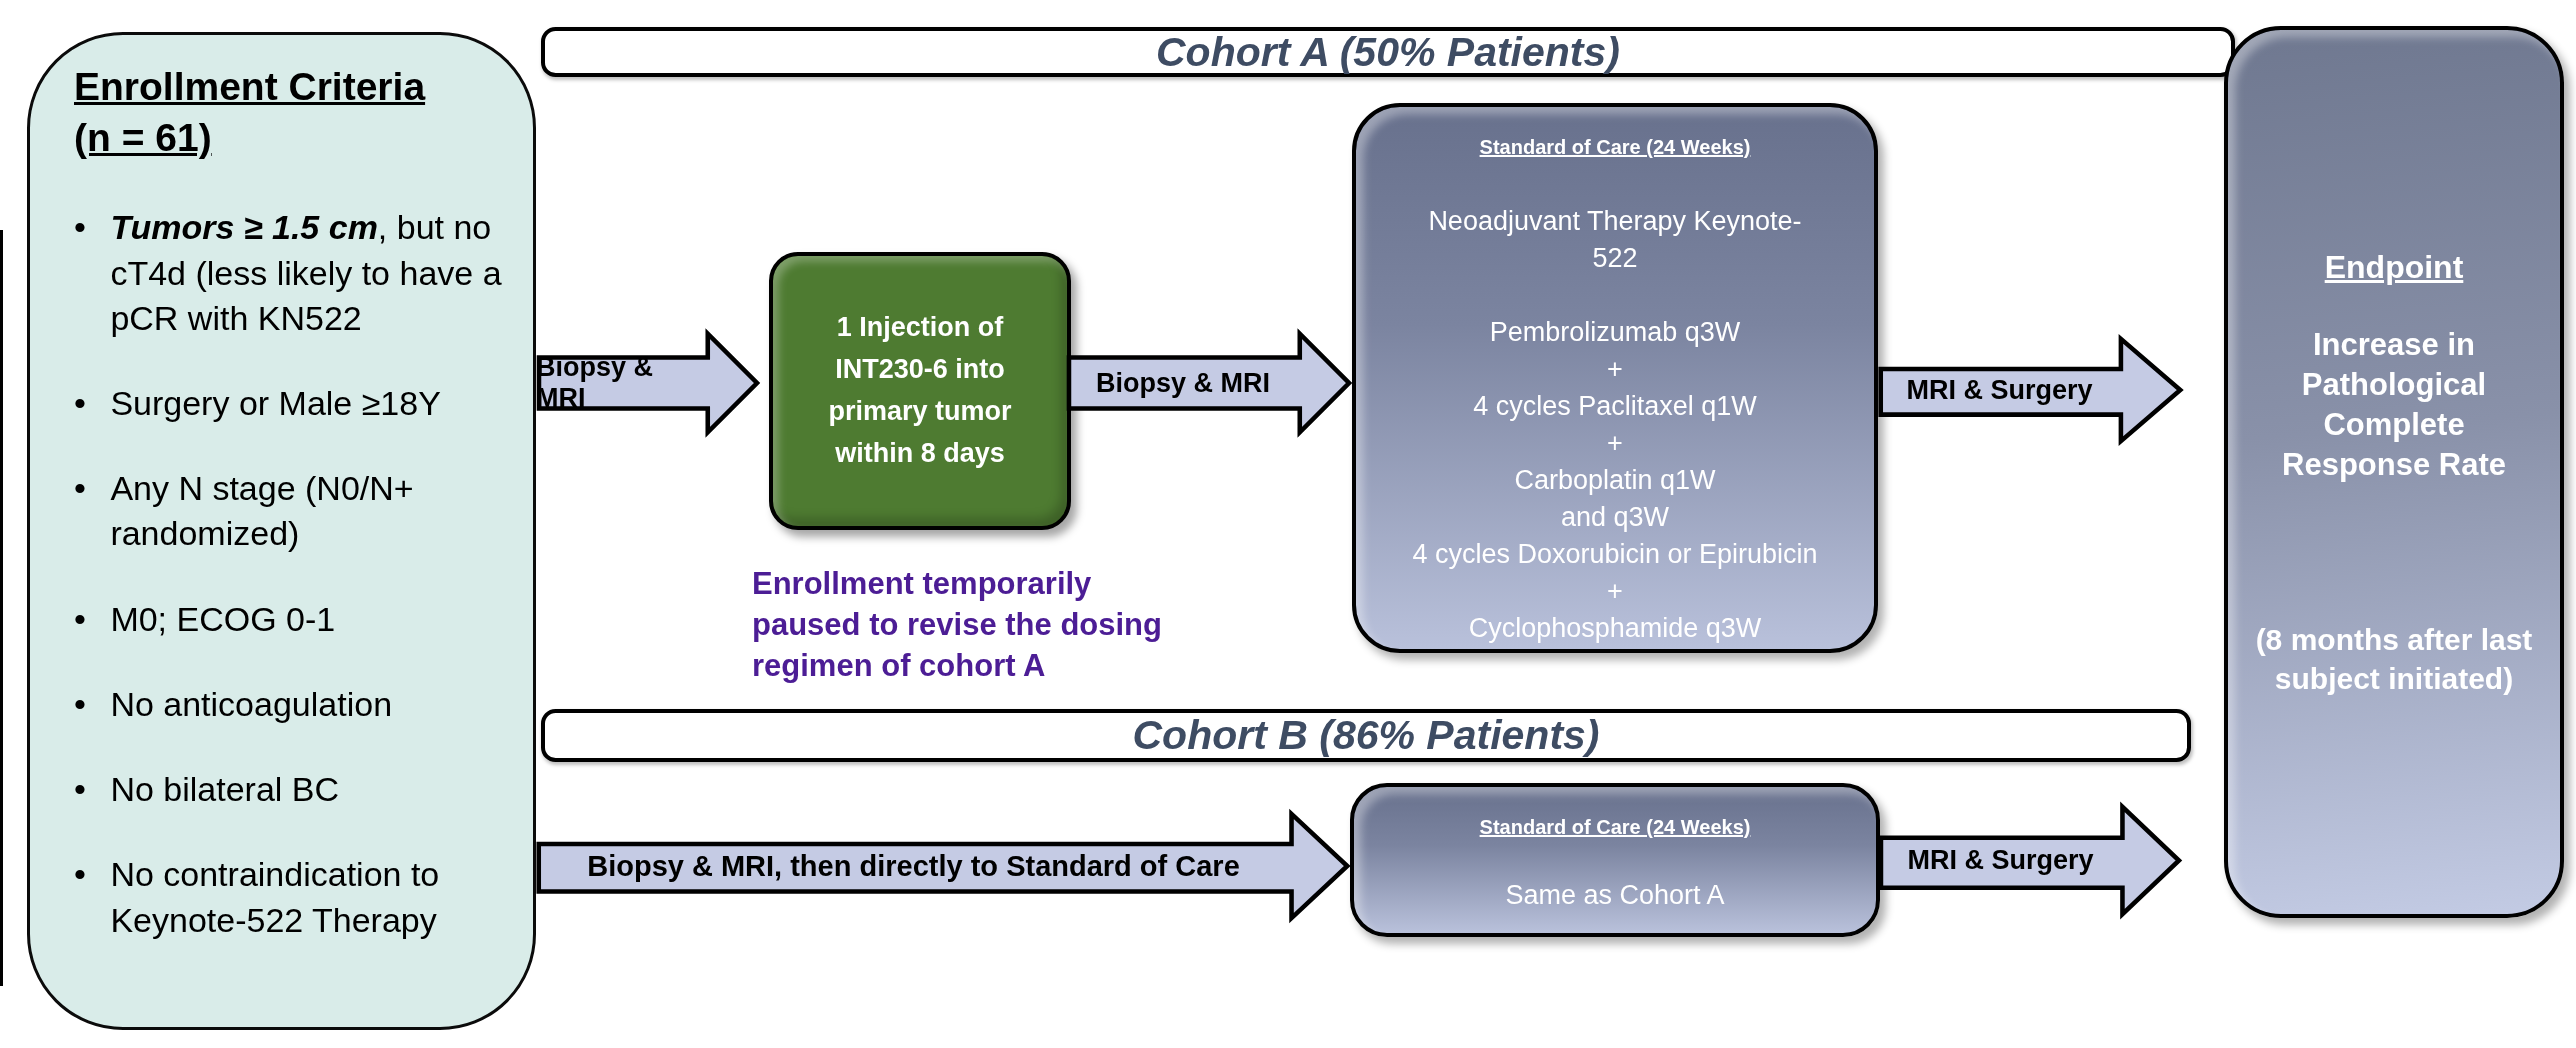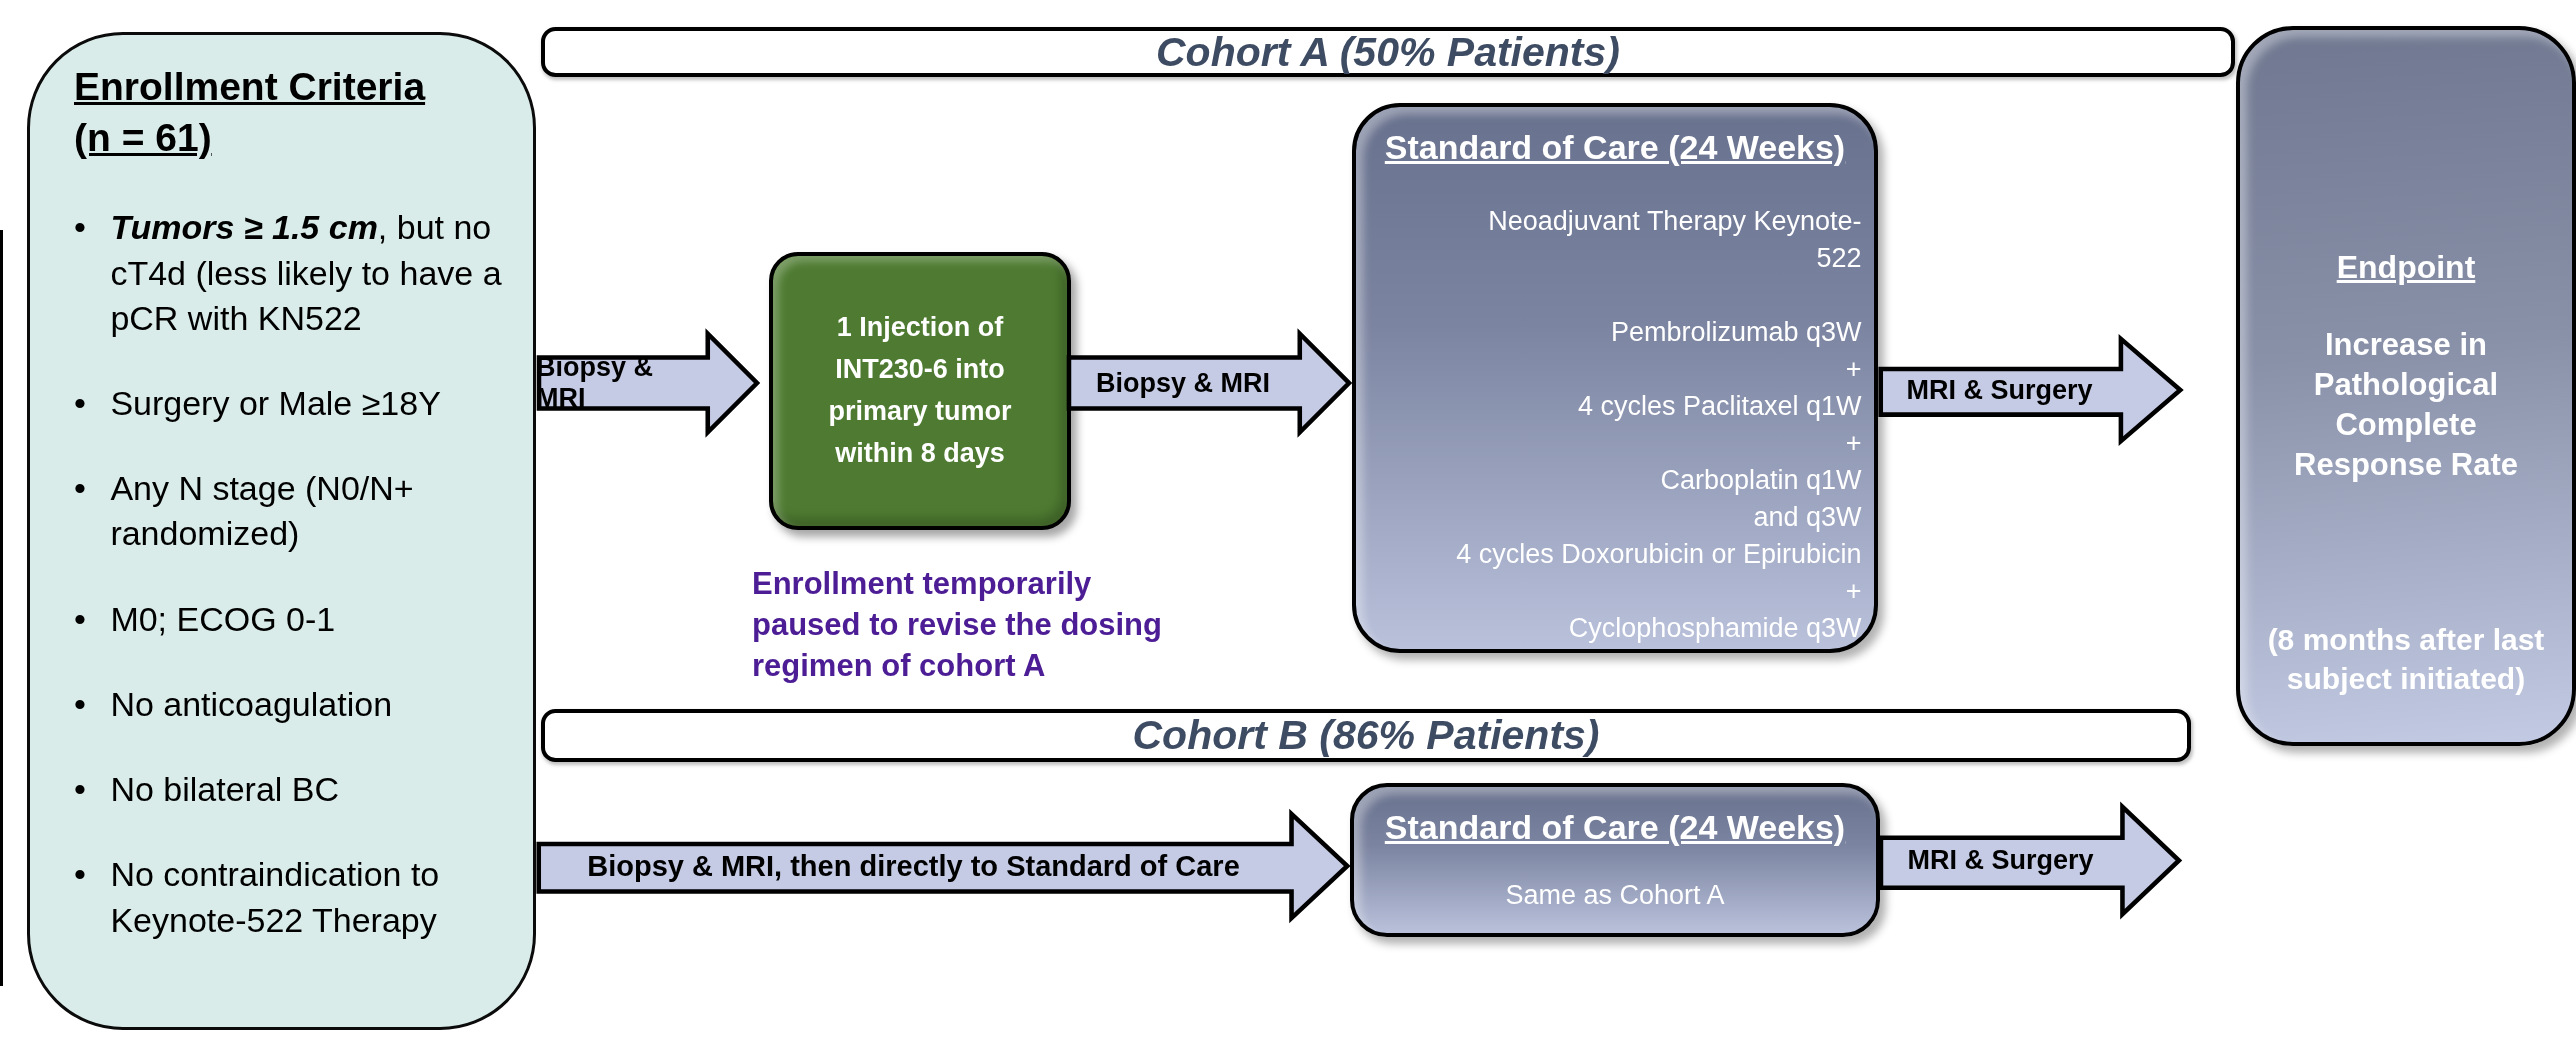--- a/index.html
+++ b/index.html
@@ -34,26 +34,26 @@
                        inset 5.5px 5.5px 9px rgba(255,255,255,.28),
                        inset -5.5px -7.3px 11px rgba(0,0,0,.22);}
   .greenbox .inner{width:230px;}
 
   
   .graybox{position:absolute;border:4.6px solid #000;box-sizing:border-box;color:#fff;text-align:center;
            background:linear-gradient(180deg,#68718d 0%,#7b84a0 40%,#b9c1db 100%);
            box-shadow:5.5px 6.4px 8.2px rgba(0,0,0,.3), inset 7.3px 7.3px 9px rgba(255,255,255,.35);}
   #socA{left:1352px;top:103px;width:526px;height:550px;border-radius:48px;padding-top:22px;}
   #socB{left:1350px;top:783px;width:530px;height:154px;border-radius:37px;padding-top:22px;}
-  .soc-title{font-size:34px;font-weight:bold;text-decoration:underline;line-height:37px;margin:0 0 37px 0;}
+  .soc-title{font-size:20px;font-weight:bold;text-decoration:underline;line-height:37px;margin:0 0 37px 0;}
   #socB .soc-title{margin-bottom:31px;}
   .soc-line{font-size:27px;line-height:37px;min-height:37px;}
-  #socA .lines{width:493px;margin:0 auto;text-align:right;}
-  #endpoint{left:2224px;top:25.6px;width:340px;height:720px;border-radius:57px;
-            background:linear-gradient(175deg,#6f7890 0%,#8991a9 45%,#c3cbe4 100%);margin-left:12px;}
+  #socA .lines{width:493px;margin:0 auto;}
+  #endpoint{left:2224px;top:25.6px;width:340px;height:892px;border-radius:57px;
+            background:linear-gradient(175deg,#6f7890 0%,#8991a9 45%,#c3cbe4 100%);}
   .ep-title{margin-top:217px;font-size:32px;font-weight:bold;text-decoration:underline;line-height:40px;}
   .ep-main{margin:38px auto 0;width:256px;font-size:31px;font-weight:bold;line-height:40px;}
   .ep-note{margin:135px auto 0;width:325px;font-size:30px;font-weight:bold;line-height:39px;}
 
   
   .pause{position:absolute;left:752px;top:563px;width:443px;font-size:31px;font-weight:bold;
          line-height:41px;color:#4c1d95;}
 
   
   .arrow{position:absolute;}

